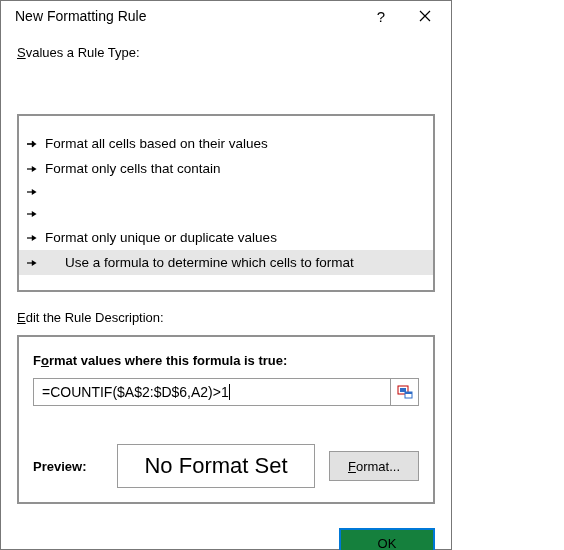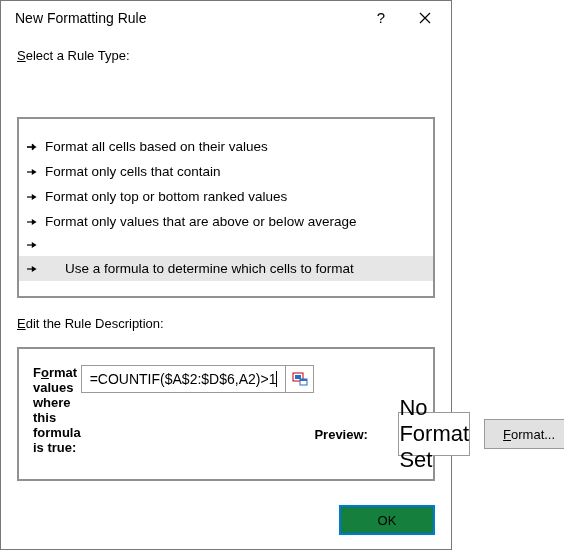--- a/index.html
+++ b/index.html
@@ -76,25 +76,25 @@
   }
   .bullet {
     width: 12px;
     display: inline-block;
     margin-right: 6px;
   }
   .bullet svg { display: block; }
   
   .desc-panel {
     border: 2px solid #919191;
-    margin-top: 10px;
+    margin-top: 4px;
     padding: 16px 14px 14px 14px;
     box-sizing: border-box;
     display: flex;
-    flex-direction: row;
+    flex-direction: column;
     flex: 1;
   }
   .desc-panel .panel-label {
     font-weight: bold;
     margin-bottom: 10px;
   }
   .desc-panel .panel-label .ul { text-decoration: underline; }
   .formula-row {
     display: flex;
     align-items: stretch;
@@ -188,21 +188,21 @@
     <div class="sysbtn close">
       <svg viewBox="0 0 12 12">
           <path d="M1 1 L11 11 M11 1 L1 11" stroke="#000" stroke-width="1.2"></path>
         </svg>
     </div>
   </div>
 
   <div class="dlg-body">
 
     <div class="section-label">
-      <span class="ul">S</span><span>elect a Rule Type:</span>
+      <span class="ul">S</span><span>values a Rule Type:</span>
     </div>
 
     <div class="listbox">
       <div class="list-item">
         <span class="bullet">
             <svg viewBox="0 0 10 10">
               <path d="M0 5 L6 5 L4.5 2.5 M6 5 L4.5 7.5" stroke="#000" stroke-width="1" fill="none"></path>
               <path d="M0 5 L6 5" stroke="#000" stroke-width="1"></path>
               <polygon points="4,2.5 8,5 4,7.5" fill="#000"></polygon>
             </svg>
@@ -218,38 +218,37 @@
           </span>
         <span>Format only cells that contain</span>
       </div>
       <div class="list-item">
         <span class="bullet">
             <svg viewBox="0 0 10 10">
               <path d="M0 5 L6 5" stroke="#000" stroke-width="1"></path>
               <polygon points="4,2.5 8,5 4,7.5" fill="#000"></polygon>
             </svg>
           </span>
-        <span>Format only top or bottom ranked values</span>
-      </div>
-      <div class="list-item">
-        <span class="bullet">
-            <svg viewBox="0 0 10 10">
-              <path d="M0 5 L6 5" stroke="#000" stroke-width="1"></path>
-              <polygon points="4,2.5 8,5 4,7.5" fill="#000"></polygon>
-            </svg>
-          </span>
-        <span>Format only values that are above or below average</span>
-      </div>
-      <div class="list-item">
-        <span class="bullet">
-            <svg viewBox="0 0 10 10">
-              <path d="M0 5 L6 5" stroke="#000" stroke-width="1"></path>
-              <polygon points="4,2.5 8,5 4,7.5" fill="#000"></polygon>
-            </svg>
-          </span>
+      </div>
+      <div class="list-item">
+        <span class="bullet">
+            <svg viewBox="0 0 10 10">
+              <path d="M0 5 L6 5" stroke="#000" stroke-width="1"></path>
+              <polygon points="4,2.5 8,5 4,7.5" fill="#000"></polygon>
+            </svg>
+          </span>
+      </div>
+      <div class="list-item">
+        <span class="bullet">
+            <svg viewBox="0 0 10 10">
+              <path d="M0 5 L6 5" stroke="#000" stroke-width="1"></path>
+              <polygon points="4,2.5 8,5 4,7.5" fill="#000"></polygon>
+            </svg>
+          </span>
+        <span>Format only unique or duplicate values</span>
       </div>
       <div class="list-item selected">
         <span class="bullet">
             <svg viewBox="0 0 10 10">
               <path d="M0 5 L6 5" stroke="#000" stroke-width="1"></path>
               <polygon points="4,2.5 8,5 4,7.5" fill="#000"></polygon>
             </svg>
           </span>
         <span>Use a formula to determine which cells to format</span>
       </div>

